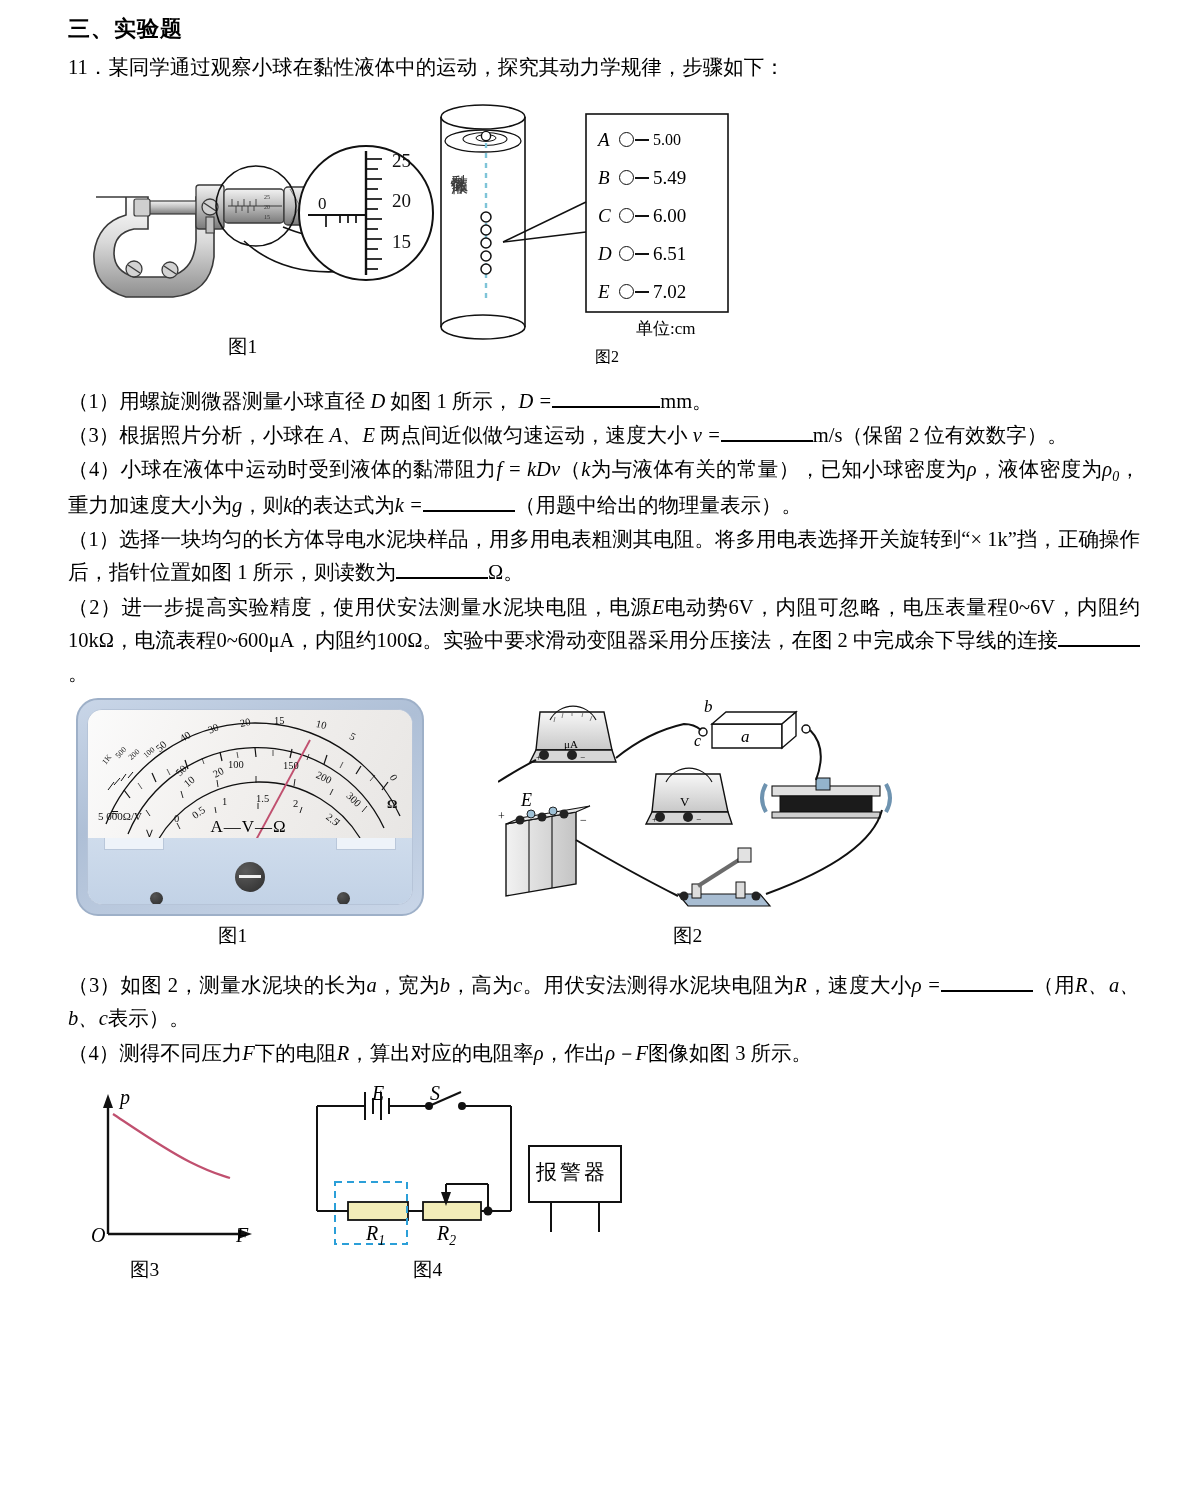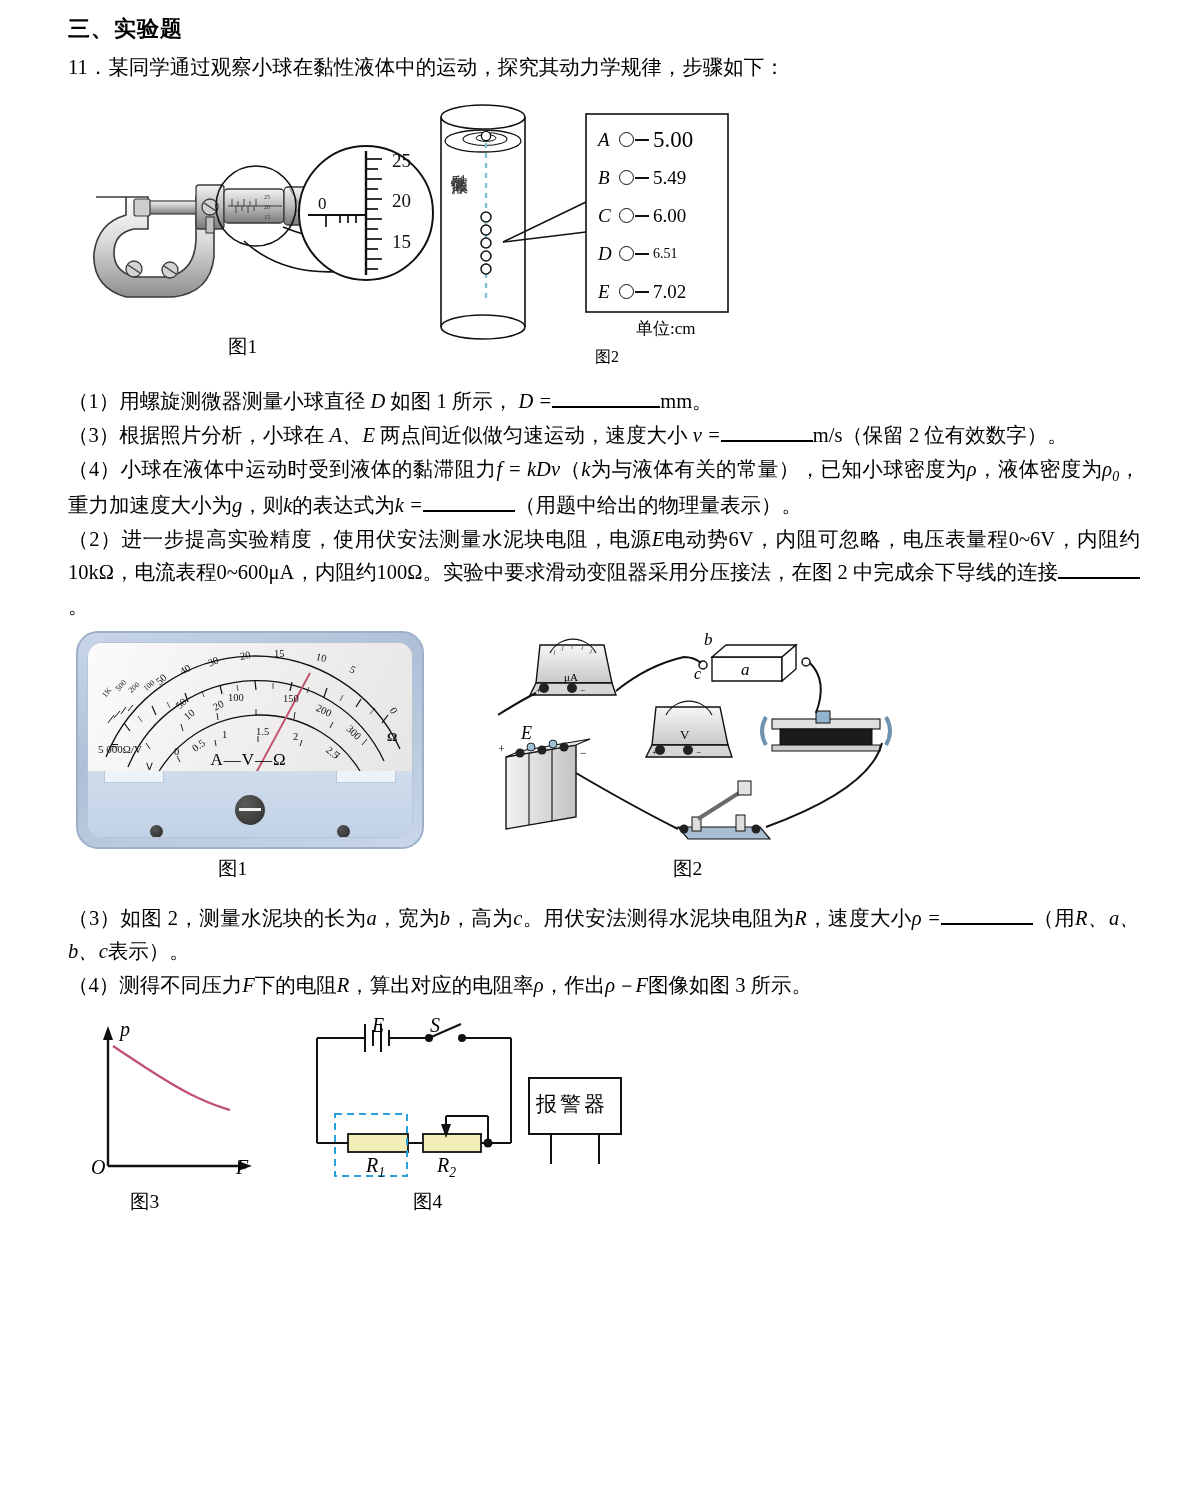--- a/index.html
+++ b/index.html
@@ -300,39 +300,39 @@
 
       <div style="position:absolute; left:25px; top:62px; width:20px;
                   font-size:17px; line-height:1.05; letter-spacing:1px;
                   writing-mode: vertical-rl; text-orientation: upright; color:#3b3b3b;">黏性液体</div>
 
       <div style="position:absolute; left:175px; top:22px; width:130px;">
         <div style="display:flex; align-items:center; height:38px;">
           <span class="it" style="font-size:19px; width:18px;">A</span>
           <span style="display:inline-block; width:13px; height:13px; border:1.6px solid #111; border-radius:50%; margin:0 1px 0 3px;"></span>
           <span style="display:inline-block; width:14px; height:2px; background:#111; margin-right:4px;"></span>
-          <span style="font-size:23px;">5.00</span>
+          <span style="font-size:16px;">5.00</span>
         </div>
         <div style="display:flex; align-items:center; height:38px;">
           <span class="it" style="font-size:19px; width:18px;">B</span>
           <span style="display:inline-block; width:13px; height:13px; border:1.6px solid #111; border-radius:50%; margin:0 1px 0 3px;"></span>
           <span style="display:inline-block; width:14px; height:2px; background:#111; margin-right:4px;"></span>
           <span style="font-size:19px;">5.49</span>
         </div>
         <div style="display:flex; align-items:center; height:38px;">
           <span class="it" style="font-size:19px; width:18px;">C</span>
           <span style="display:inline-block; width:13px; height:13px; border:1.6px solid #111; border-radius:50%; margin:0 1px 0 3px;"></span>
           <span style="display:inline-block; width:14px; height:2px; background:#111; margin-right:4px;"></span>
           <span style="font-size:19px;">6.00</span>
         </div>
         <div style="display:flex; align-items:center; height:38px;">
           <span class="it" style="font-size:19px; width:18px;">D</span>
           <span style="display:inline-block; width:13px; height:13px; border:1.6px solid #111; border-radius:50%; margin:0 1px 0 3px;"></span>
           <span style="display:inline-block; width:14px; height:2px; background:#111; margin-right:4px;"></span>
-          <span style="font-size:14px;">6.51</span>
+          <span style="font-size:19px;">6.51</span>
         </div>
         <div style="display:flex; align-items:center; height:38px;">
           <span class="it" style="font-size:19px; width:18px;">E</span>
           <span style="display:inline-block; width:13px; height:13px; border:1.6px solid #111; border-radius:50%; margin:0 1px 0 3px;"></span>
           <span style="display:inline-block; width:14px; height:2px; background:#111; margin-right:4px;"></span>
           <span style="font-size:19px;">7.02</span>
         </div>
       </div>
 
       <div class="unit-label" style="left:213px; top:218px;">单位:cm</div>
@@ -354,20 +354,23 @@
     <span>两点间近似做匀速运动，速度大小</span>
     <span class="it">v =</span><span class="blank bw-mid"></span><span>m/s（保留 2 位有效数字）。</span>
   </div>
 
   <div class="para">
     <span>（4）小球在液体中运动时受到液体的黏滞阻力</span><span class="it">f = kDv</span><span>（</span><span class="it">k</span><span>为与液体有关的常量），已知小球密度为</span><span class="it">ρ</span><span>，液体密度为</span><span class="it">ρ</span><sub class="it">0</sub><span>，重力加速度大小为</span><span class="it">g</span><span>，则</span><span class="it">k</span><span>的表达式为</span><span class="it">k =</span><span class="blank bw-mid"></span><span>（用题中给出的物理量表示）。</span>
   </div>
 
 
 
+  <div class="para">
+    <span>（1）选择一块均匀的长方体导电水泥块样品，用多用电表粗测其电阻。将多用电表选择开关旋转到“× 1k”挡，正确操作后，指针位置如图 1 所示，则读数为</span><span class="blank bw-mid"></span><span>Ω。</span>
+  </div>
 
   <div class="para">
     <span>（2）进一步提高实验精度，使用伏安法测量水泥块电阻，电源</span><span class="it">E</span><span>电动势6V，内阻可忽略，电压表量程0~6V，内阻约10kΩ，电流表程0~600μA，内阻约100Ω。实验中要求滑动变阻器采用分压接法，在图 2 中完成余下导线的连接</span><span class="blank bw-sm"></span><span>。</span>
   </div>
 
   <div class="figrow" style="height:265px; margin-top:8px;">
 
     <div class="mmwrap">
       <div class="mm-outer">
         <div class="mm-inner">

